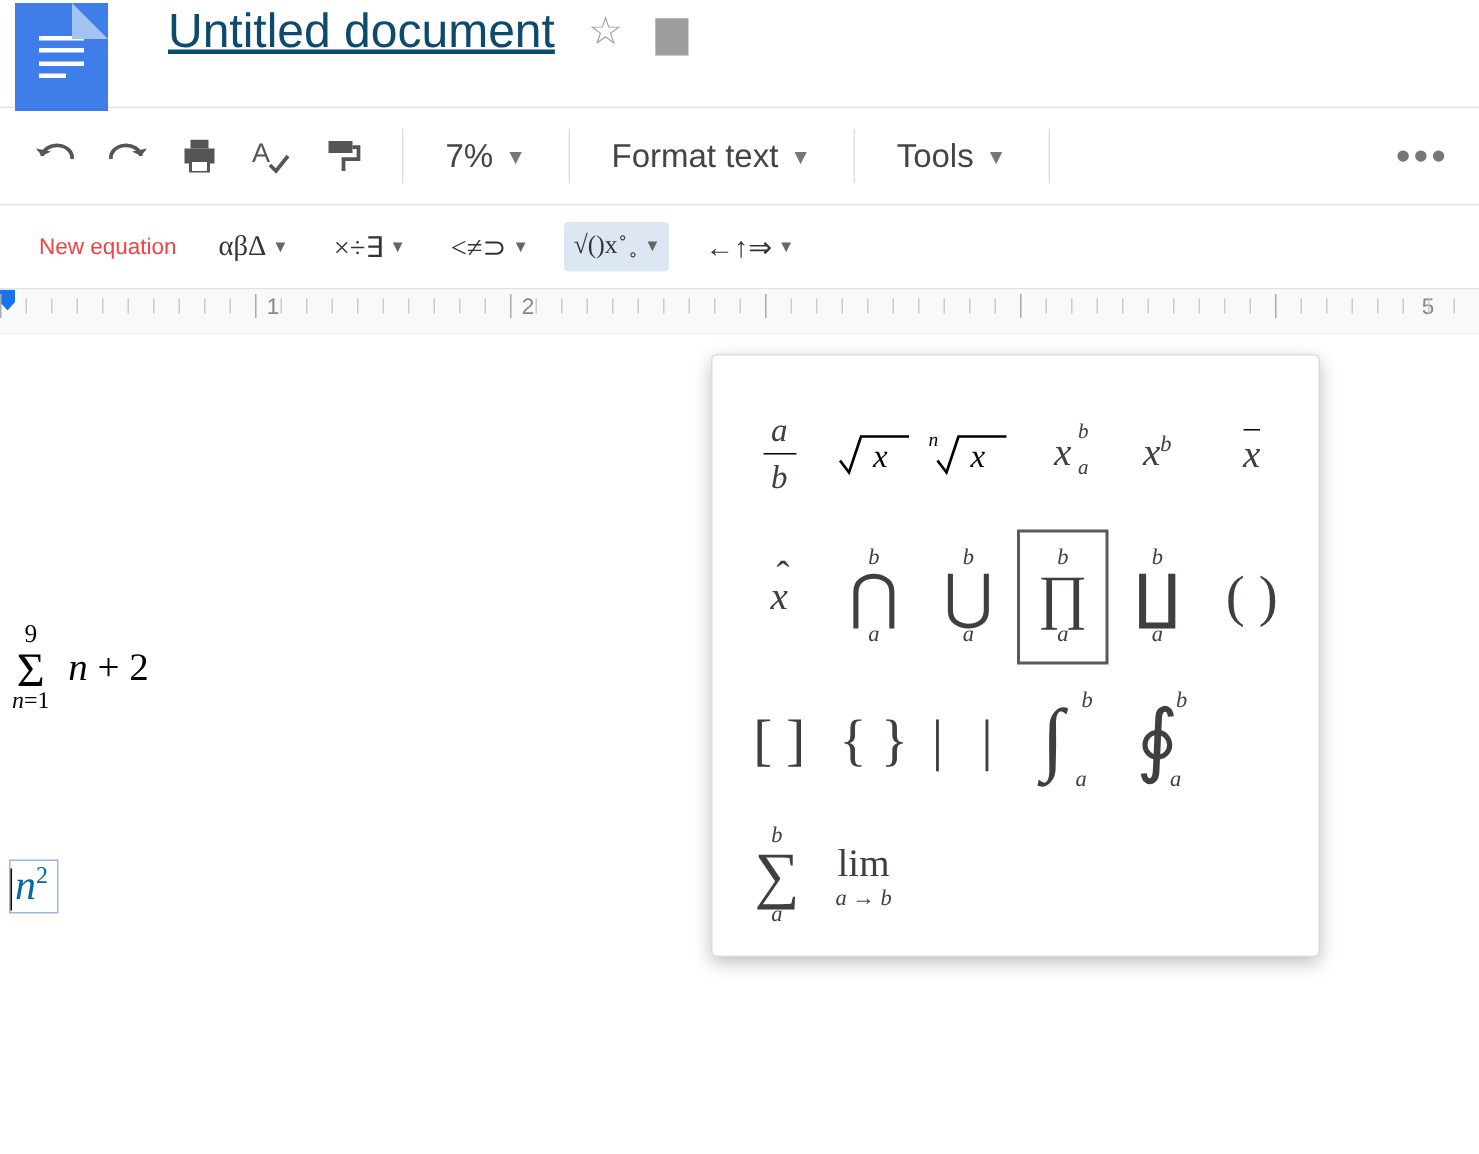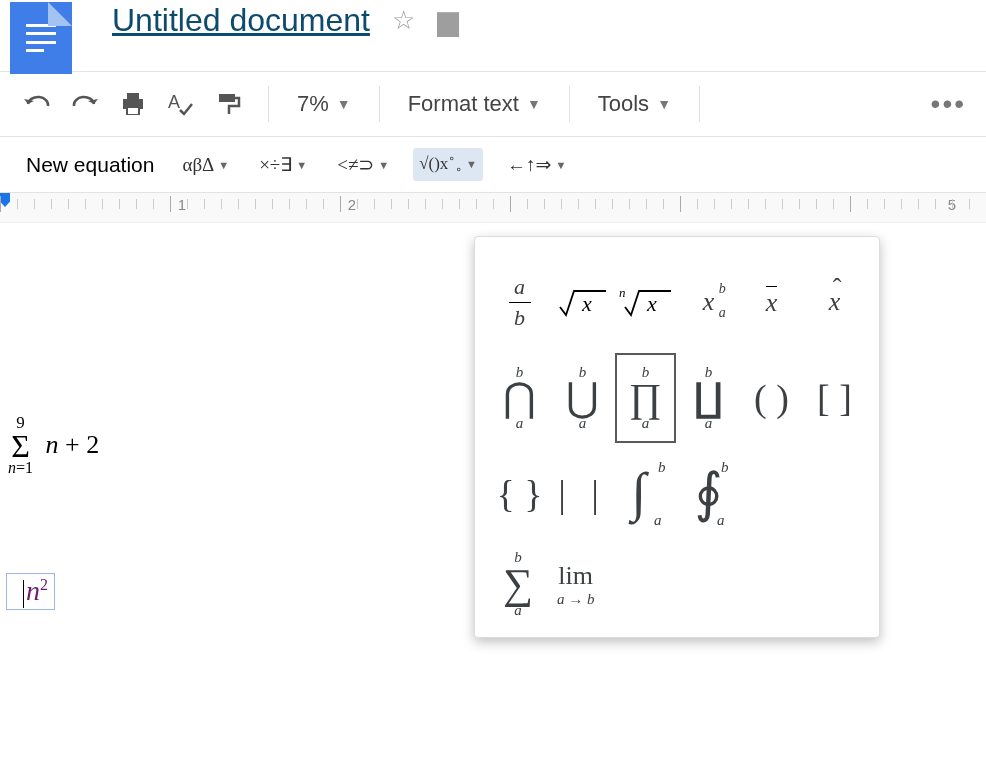--- a/index.html
+++ b/index.html
@@ -26,21 +26,21 @@
     
     .toolbar { margin-top:18px; border-top:1px solid #e3e3e3; border-bottom:1px solid #e3e3e3; height:66px; display:flex; align-items:center; padding:0 20px; gap:14px; }
     .tb-btn { width:34px; height:34px; display:flex; align-items:center; justify-content:center; color:#555; cursor:pointer; font-size:22px; }
     .tb-sep { width:1px; height:36px; background:#e0e0e0; margin:0 8px; }
     .tb-dropdown { display:flex; align-items:center; gap:8px; cursor:pointer; font-size:22px; color:#444; padding:0 6px; }
     .tb-dropdown .caret { font-size:14px; color:#777; }
     .tb-more { font-size:28px; color:#777; letter-spacing:2px; margin-left:auto; cursor:pointer;}
 
     
     .eq-toolbar { border-bottom:1px solid #e3e3e3; height:56px; display:flex; align-items:center; padding:0 26px; gap:18px; }
-    .eq-label { font-size:21px; color:#000000; margin-right:4px; }
+    .eq-label { font-size:15px; color:#ef4444; margin-right:4px; }
     .eq-btn { display:flex; align-items:center; gap:4px; cursor:pointer; padding:4px 6px; font-family: "Times New Roman", serif; font-size:19px; color:#333; }
     .eq-btn .caret { font-size:11px; color:#666; }
     .eq-btn.active { background:#dde7f3; border-radius:3px; }
 
     
     .ruler { height:30px; background:#f9f9f9; border-bottom:1px solid #eee; position:relative; font-size:14px; color:#777; }
     .ruler .tab-marker { position:absolute; left:0; top:0; width:10px; height:14px; background:#1a73e8; clip-path: polygon(0 0,100% 0,100% 60%,50% 100%,0 60%); }
     .ruler .tick { position:absolute; top:6px; width:1px; height:10px; background:#ccc; }
     .ruler .tick.major { height:16px; background:#aaa; top:3px; }
     .ruler .num { position:absolute; top:3px; font-size:15px; color:#888; transform:translateX(-50%); }
@@ -48,21 +48,21 @@
     
     .canvas { position:relative; height:calc(769px - 53px - 18px - 66px - 56px - 30px); background:#fff; }
     .formula1 { position:absolute; left:8px; top:190px; font-family:"Times New Roman",serif; font-size:26px; font-style:italic; color:#000; }
     .formula1 .sum { display:inline-block; text-align:center; vertical-align:middle; margin-right:6px;}
     .formula1 .sum .top { font-size:17px; font-style:normal;}
     .formula1 .sum .sigma { font-size:32px; line-height:26px; font-style:normal;}
     .formula1 .sum .bot { font-size:16px; font-style:italic;}
     .formula1 .body { vertical-align:middle; }
     .formula1 .body .plus { font-style:normal; }
 
-    .formula2 { position:absolute; left:6px; top:350px; font-family:"Times New Roman",serif; font-size:28px; font-style:italic; color:#701a75; border:1px solid #9cb7e6; padding:1px 6px 1px 16px; }
+    .formula2 { position:absolute; left:6px; top:350px; font-family:"Times New Roman",serif; font-size:28px; font-style:italic; color:#0369a1; border:1px solid #9cb7e6; padding:1px 6px 1px 0; }
     .formula2 .cursor { display:inline-block; width:1px; height:28px; background:#000; vertical-align:middle; margin-right:2px; animation:blink 1s step-start infinite;}
     @keyframes blink { 50% { opacity:0; } }
     .formula2 sup { font-size:16px; font-style:normal;}
     
     
     .dropdown-panel { position:absolute; left:474px; top:236px; width:406px; background:#fff; border:1px solid #dadce0; border-radius:4px; box-shadow:0 4px 12px rgba(0,0,0,.25); padding:20px 14px 18px 14px; z-index:50; }
     .dp-grid { display:grid; grid-template-columns:repeat(6,1fr); gap:6px 2px; }
     .dp-cell { height:90px; display:flex; align-items:center; justify-content:center; font-family:"Times New Roman",serif; font-size:26px; cursor:pointer; border:2px solid transparent; }
     .dp-cell.selected { border:2px solid #5a5a5a; }
     .dp-cell svg { overflow:visible; }
@@ -271,20 +271,23 @@
     <div class="dp-cell">
       <svg width="54" height="34">
           <text x="0" y="12" font-size="13" font-style="italic" font-family="Times New Roman">n</text>
           <path d="M6 22 L12 30 L20 6 L52 6" fill="none" stroke="#000" stroke-width="1.8"></path>
           <text x="28" y="26" font-size="22" font-style="italic" font-family="Times New Roman">x</text>
         </svg>
     </div>
     <div class="dp-cell">
       <span class="ital serif" style="font-size:26px;position:relative;"><span>x</span><span style="font-size:14px;position:absolute;top:-6px;left:16px;">b</span><span style="font-size:14px;position:absolute;bottom:-4px;left:16px;">a</span></span>
     </div>
+    <div class="dp-cell">
+      <span class="ital serif" style="font-size:26px;"><span>x</span><sup style="font-size:15px;">b</sup></span>
+    </div>
 
     <div class="dp-cell">
       <span class="ital serif" style="font-size:26px;border-top:1.5px solid #000;padding-top:1px;">x</span>
     </div>
     <div class="dp-cell">
       <span class="ital serif" style="position:relative;font-size:26px;"><span style="position:absolute;top:-14px;left:4px;font-style:normal;">ˆ</span><span>x</span></span>
     </div>
     <div class="dp-cell">
       <div style="text-align:center;">
           <div class="small-it serif">b</div>

